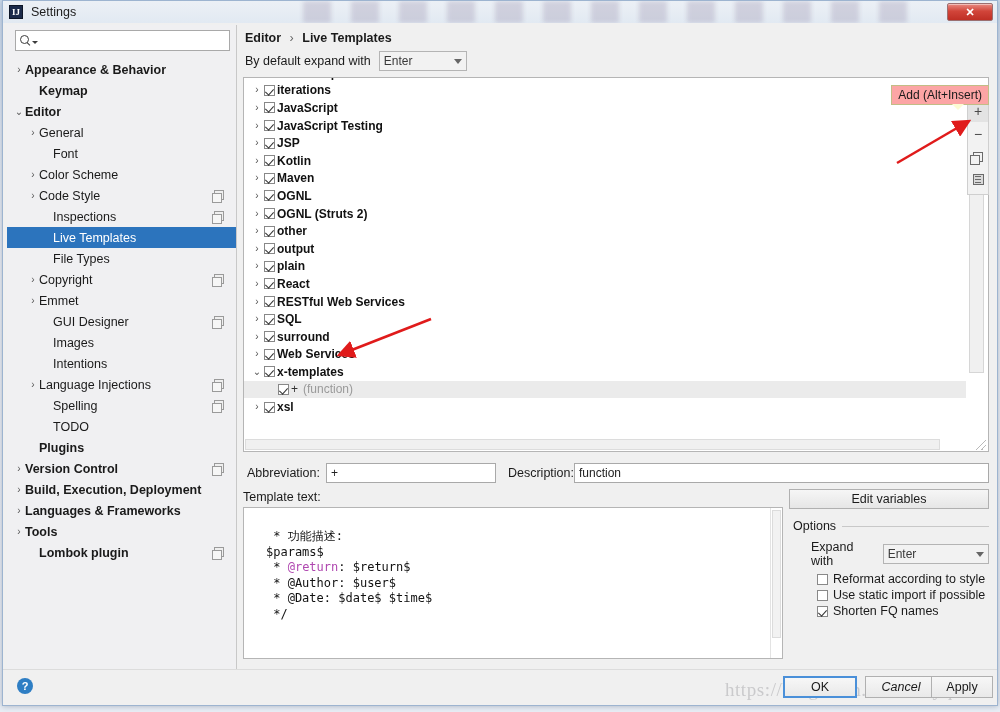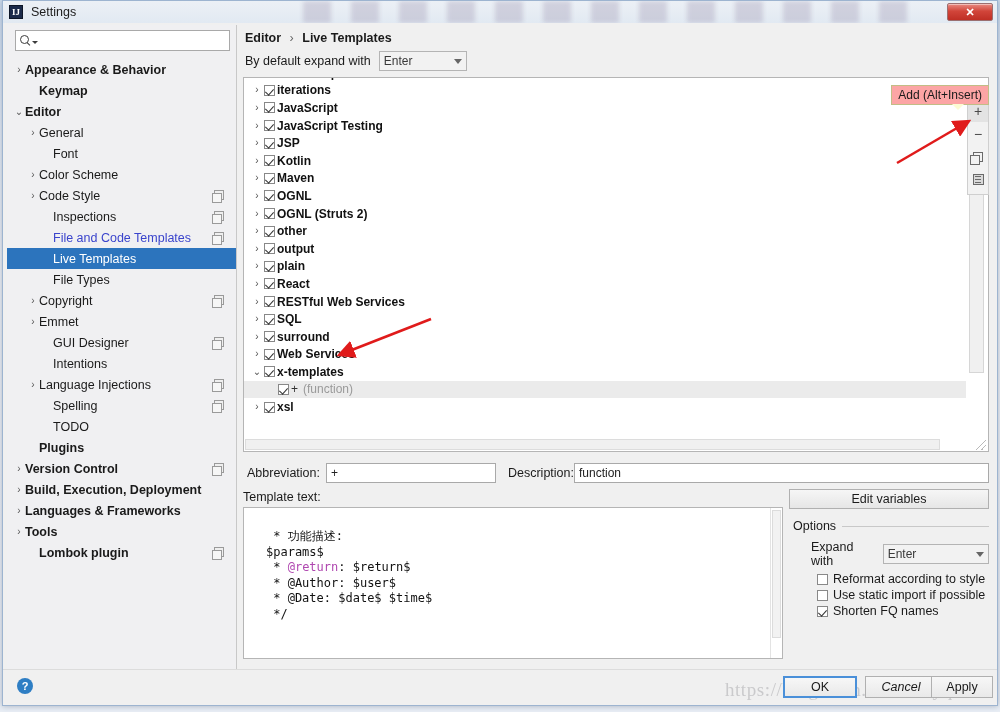--- a/index.html
+++ b/index.html
@@ -431,25 +431,20 @@
           <div class="trow indent1">
             <span class="arrow">›</span>
             <span class="lbl">Code Style</span>
             <span class="copyicon"></span>
           </div>
           <div class="trow indent2">
             <span class="arrow none">›</span>
             <span class="lbl">Inspections</span>
             <span class="copyicon"></span>
           </div>
-          <div class="trow indent2 link">
-            <span class="arrow none">›</span>
-            <span class="lbl">File and Code Templates</span>
-            <span class="copyicon"></span>
-          </div>
           <div class="trow indent2 selected">
             <span class="arrow none">›</span>
             <span class="lbl">Live Templates</span>
           </div>
           <div class="trow indent2">
             <span class="arrow none">›</span>
             <span class="lbl">File Types</span>
           </div>
           <div class="trow indent1">
             <span class="arrow">›</span>
@@ -457,20 +452,24 @@
             <span class="copyicon"></span>
           </div>
           <div class="trow indent1">
             <span class="arrow">›</span>
             <span class="lbl">Emmet</span>
           </div>
           <div class="trow indent2">
             <span class="arrow none">›</span>
             <span class="lbl">GUI Designer</span>
             <span class="copyicon"></span>
+          </div>
+          <div class="trow indent2">
+            <span class="arrow none">›</span>
+            <span class="lbl">Images</span>
           </div>
           <div class="trow indent2">
             <span class="arrow none">›</span>
             <span class="lbl">Intentions</span>
           </div>
           <div class="trow indent1">
             <span class="arrow">›</span>
             <span class="lbl">Language Injections</span>
             <span class="copyicon"></span>
           </div>

